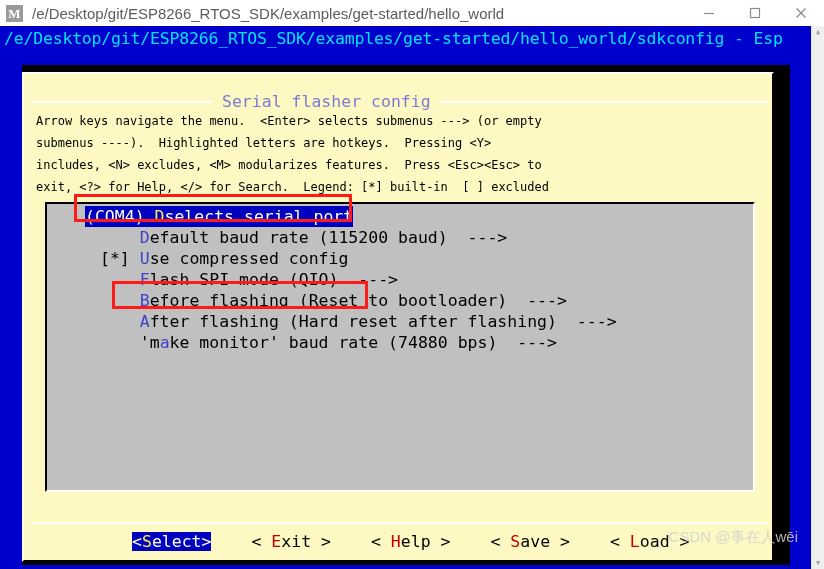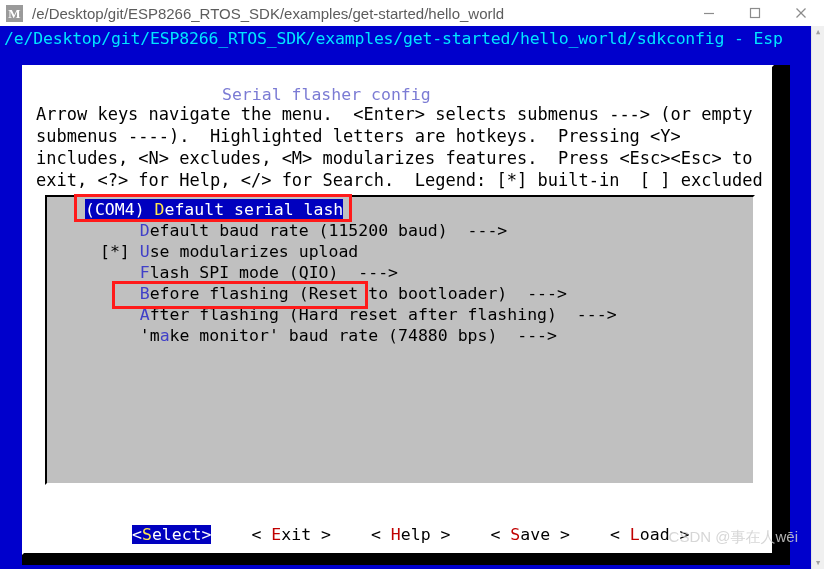--- a/index.html
+++ b/index.html
@@ -89,23 +89,23 @@
   .console-black {
     position: absolute;
     left: 22px; top: 39px;
     width: 768px; height: 500px;
     background: #000000;
   }
 
   
   .dialog {
     position: absolute;
-    left: 22px; top: 39px;
+    left: 22px; top: 46px;
     width: 752px; height: 490px;
-    background: #ffffff;
+    background: #fef9c3;
     border-top: 2px solid #ffffff;
     border-left: 2px solid #ffffff;
     border-right: 2px solid #000000;
     border-bottom: 2px solid #000000;
     box-sizing: border-box;
     color: #000000;
   }
   .dlg-title-row {
     position: absolute;
     left: 0; top: 19px;
@@ -126,21 +126,21 @@
     font-size: 16.5px;
     line-height: 18px;
     white-space: nowrap;
     padding: 0 10px;
   }
 
   .dlg-help {
     position: absolute;
     left: 12px; top: 36px;
     width: 730px;
-    font-size: 17px;
+    font-size: 12px;
     line-height: 22px;
     color: #000000;
     white-space: pre;
   }
 
   
   .listbox {
     position: absolute;
     left: 21px; top: 128px;
     width: 710px; height: 290px;
@@ -291,23 +291,23 @@
       <div class="dlg-rule"></div>
     </div>
 
     <div class="dlg-help">Arrow keys navigate the menu.  &lt;Enter&gt; selects submenus ---&gt; (or empty
 submenus ----).  Highlighted letters are hotkeys.  Pressing &lt;Y&gt;
 includes, &lt;N&gt; excludes, &lt;M&gt; modularizes features.  Press &lt;Esc&gt;&lt;Esc&gt; to
 exit, &lt;?&gt; for Help, &lt;/&gt; for Search.  Legend: [*] built-in  [ ] excluded</div>
 
     <div class="listbox">
       <div class="menu-list" id="menu-list">
-          <div style="height: 21px;"><div class="menu-row selected"><span class="prefix"></span><span>(COM4) </span><span class="hot">D</span><span>efault serial lash</span></div></div>
+          <div style="height: 21px;"><div class="menu-row selected"><span class="prefix"></span><span>(COM4) </span><span class="hot">D</span><span>selects serial port</span></div></div>
           <div class="menu-row"><span class="prefix">    </span><span></span><span class="hot">D</span><span>efault baud rate (115200 baud)  ---&gt;</span></div>
-          <div class="menu-row"><span class="prefix">[*] </span><span></span><span class="hot">U</span><span>se modularizes upload</span></div>
+          <div class="menu-row"><span class="prefix">[*] </span><span></span><span class="hot">U</span><span>se compressed config</span></div>
           <div class="menu-row"><span class="prefix">    </span><span></span><span class="hot">F</span><span>lash SPI mode (QIO)  ---&gt;</span></div>
           <div class="menu-row"><span class="prefix">    </span><span></span><span class="hot">B</span><span>efore flashing (Reset to bootloader)  ---&gt;</span></div>
           <div class="menu-row"><span class="prefix">    </span><span></span><span class="hot">A</span><span>fter flashing (Hard reset after flashing)  ---&gt;</span></div>
           <div class="menu-row"><span class="prefix">    </span><span>'m</span><span class="hot">a</span><span>ke monitor' baud rate (74880 bps)  ---&gt;</span></div>
         </div>
     </div>
 
     <div class="btn-sep"></div>
     <div class="buttons" id="button-row">
         <div class="btn selected"><span>&lt;</span><span class="hot">S</span><span>elect</span><span>&gt;</span></div>

